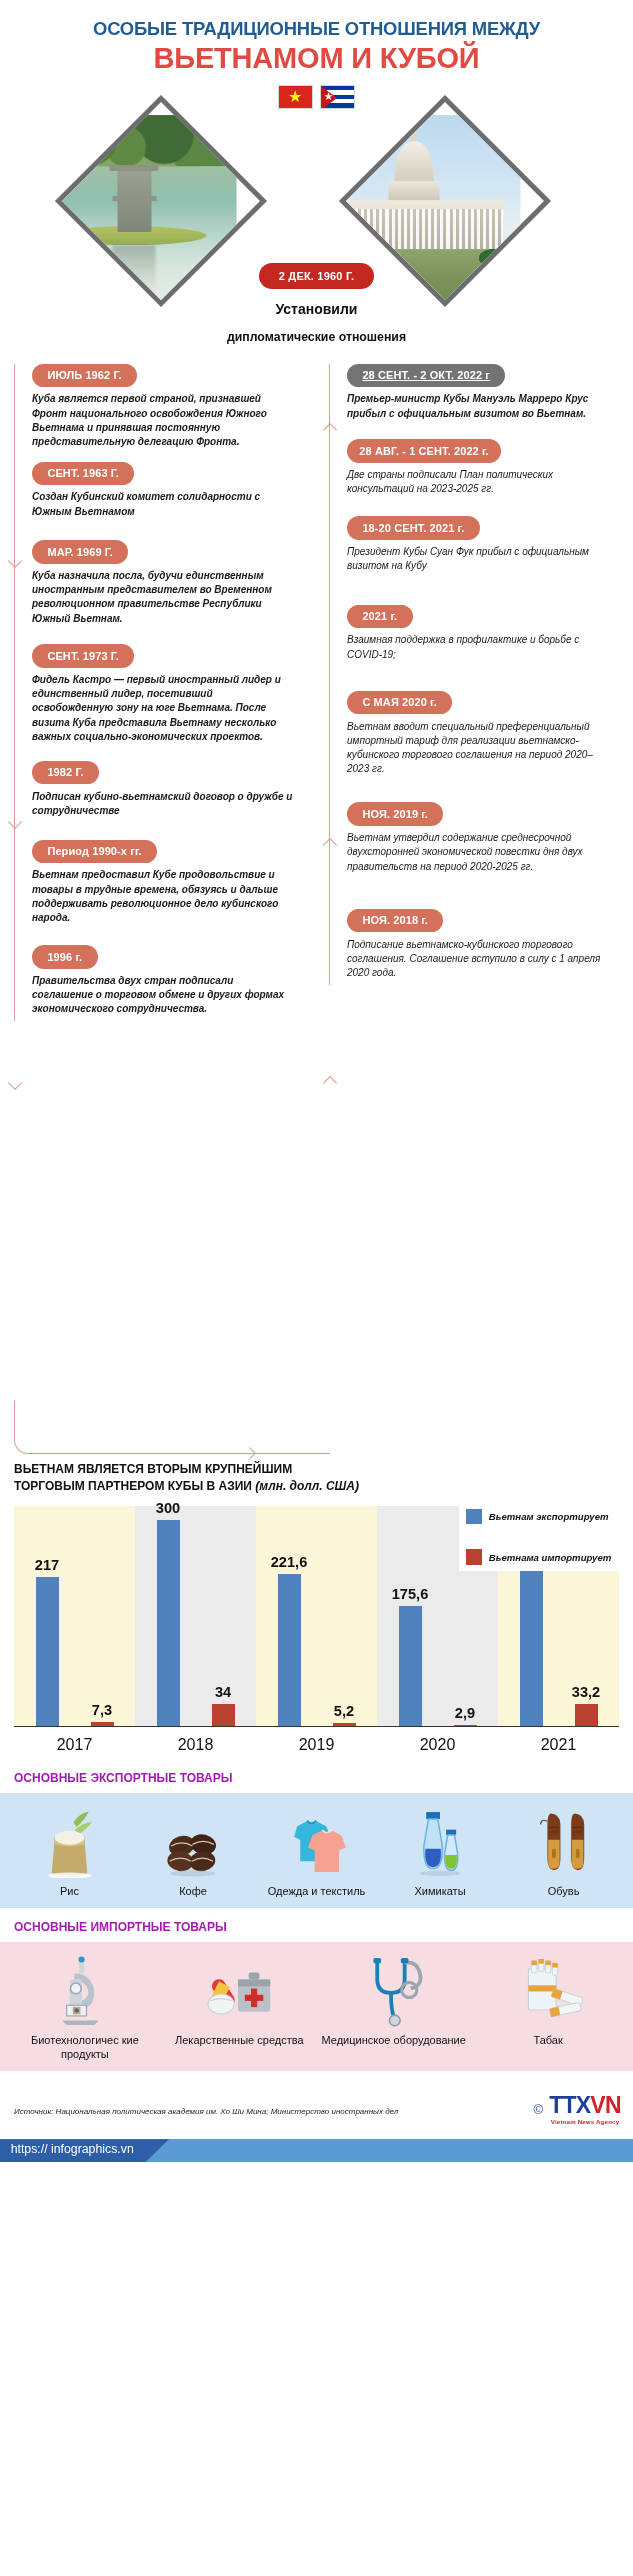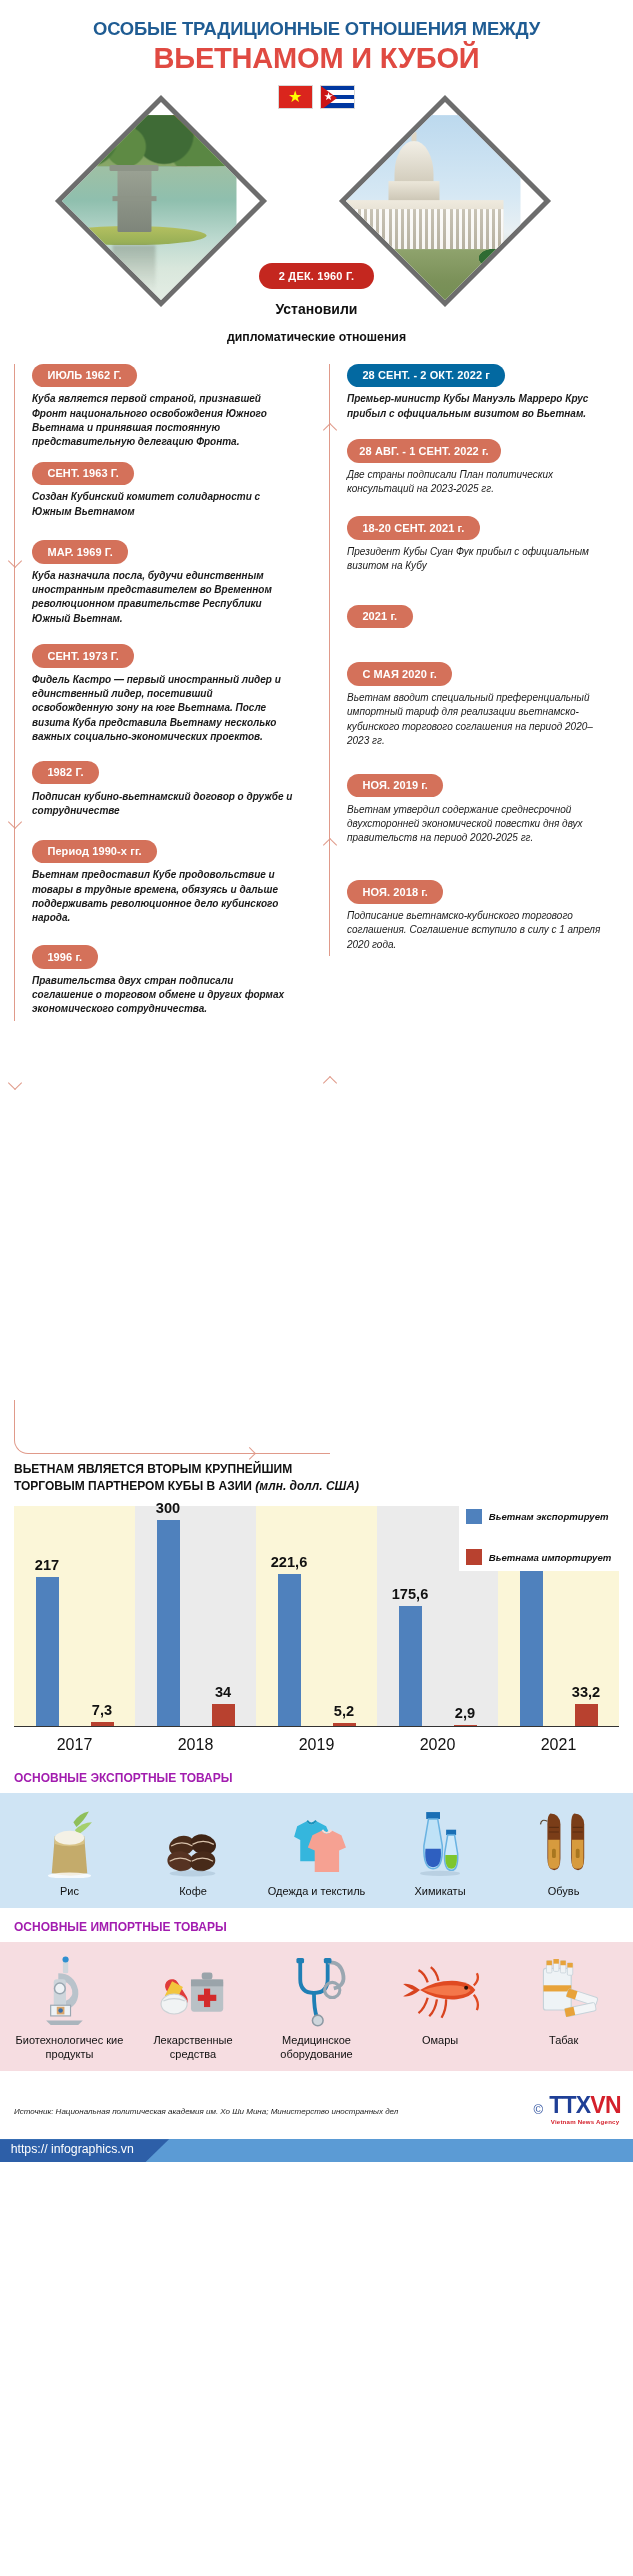--- a/index.html
+++ b/index.html
@@ -155,21 +155,21 @@
   .timeline { position: relative; margin-top: 20px; height: 1090px; }
   .col { position: absolute; top: 0; width: 284px; }
   .col-left  { left: 14px; border-left: 1.5px solid #e09a8a; padding-left: 0; }
   .col-right { left: 329px; border-left: 1.5px solid #e09a8a; }
   .tl-item { padding-left: 17px; margin-bottom: 4.6px; }
   .tl-pill {
     display:inline-block; color:#fff; font-weight:bold; font-size:11px;
     padding: 5.4px 15.4px; border-radius:14px; background:#d4715a;
     line-height:1.15; letter-spacing:0.1px; margin-bottom:5.4px;
   }
-  .tl-pill.dark { background:#0369a1; }
+  .tl-pill.dark { background:#737373;text-decoration:underline; }
   .tl-text {
     font-size:10px; line-height:1.42; font-style: italic; font-weight:bold;
     color:#1a1a1a; padding-right:3.1px;
   }
   .tl-text.reg { font-weight: normal; }
   .arrow-down, .arrow-up {
     position:absolute; left:-5.4px; width:10px; height:10px;
     border-right:1.5px solid #e09a8a; border-bottom:1.5px solid #e09a8a;
   }
   .arrow-down { transform: rotate(45deg); }
@@ -363,20 +363,21 @@
       <div class="tl-item" style="margin-top:18.4px;">
         <div class="tl-pill" style="padding:5.4px 12.3px;">28 АВГ. - 1 СЕНТ. 2022 г.</div>
         <div class="tl-text reg">Две страны подписали План политических консультаций на 2023-2025 гг.</div>
       </div>
       <div class="tl-item" style="margin-top:20px;">
         <div class="tl-pill">18-20 СЕНТ. 2021 г.</div>
         <div class="tl-text reg">Президент Кубы Суан Фук прибыл с официальным визитом на Кубу</div>
       </div>
       <div class="tl-item" style="margin-top:31px;">
         <div class="tl-pill">2021 г.</div>
+        <div class="tl-text reg">Взаимная поддержка в профилактике и борьбе с COVID-19;</div>
       </div>
       <div class="tl-item" style="margin-top:29px;">
         <div class="tl-pill">С МАЯ 2020 г.</div>
         <div class="tl-text reg">Вьетнам вводит специальный преференциальный импортный тариф для реализации вьетнамско-кубинского торгового соглашения на период 2020–2023 гг.</div>
       </div>
       <div class="tl-item" style="margin-top:26px;">
         <div class="tl-pill">НОЯ. 2019 г.</div>
         <div class="tl-text reg">Вьетнам утвердил содержание среднесрочной двухсторонней экономической повестки дня двух правительств на период 2020-2025 гг.</div>
       </div>
       <div class="tl-item" style="margin-top:35px;">
@@ -596,38 +597,20 @@
           <circle cx="62" cy="44" r="10" fill="none" stroke="#9aa7b1" stroke-width="4"></circle>
           <path d="M38 48 Q38 70 42 80" stroke="#1f7fb5" stroke-width="5" fill="none"></path>
           <circle cx="43" cy="84" r="7" fill="#cfd6dc" stroke="#8d99a3" stroke-width="2"></circle>
           <rect x="15" y="2" width="10" height="7" rx="2" fill="#1f7fb5"></rect>
           <rect x="51" y="2" width="10" height="7" rx="2" fill="#1f7fb5"></rect>
         </svg>
       </div>
       <div class="good-lab">Медицинское оборудование</div>
     </div>
 
-    <div class="good">
-      <div class="good-ico">
-        <svg width="80" height="63" viewBox="0 0 104 82">
-          <path d="M26 34 Q48 20 74 22 Q92 24 98 34 Q92 44 74 46 Q48 48 26 34 Z" fill="#e04a22"></path>
-          <path d="M30 34 Q52 26 74 28 Q88 30 92 34 Q88 40 74 41 Q52 43 30 34 Z" fill="#f4774a"></path>
-          <path d="M26 34 Q14 24 4 26 Q12 32 18 34 Q12 38 4 42 Q14 44 26 34 Z" fill="#d8431f"></path>
-          <path d="M96 28 Q104 20 100 12" stroke="#e04a22" stroke-width="3" fill="none"></path>
-          <path d="M96 40 Q104 50 100 60" stroke="#e04a22" stroke-width="3" fill="none"></path>
-          <circle cx="86" cy="31" r="2.6" fill="#2a1008"></circle>
-          <path d="M36 44 Q32 58 24 64" stroke="#d8431f" stroke-width="3" fill="none"></path>
-          <path d="M48 46 Q46 60 38 68" stroke="#d8431f" stroke-width="3" fill="none"></path>
-          <path d="M60 46 Q60 60 54 70" stroke="#d8431f" stroke-width="3" fill="none"></path>
-          <path d="M36 24 Q32 12 24 8" stroke="#d8431f" stroke-width="3" fill="none"></path>
-          <path d="M50 22 Q48 10 40 4" stroke="#d8431f" stroke-width="3" fill="none"></path>
-        </svg>
-      </div>
-      <div class="good-lab">Омары</div>
-    </div>
 
     <div class="good">
       <div class="good-ico">
         <svg width="71" height="68" viewBox="0 0 92 88">
           <rect x="20" y="12" width="36" height="54" rx="3" fill="#eef3f6" stroke="#c6d2d9" stroke-width="1.5"></rect>
           <rect x="20" y="34" width="36" height="8" fill="#e8a33a"></rect>
           <g fill="#f0f3f5" stroke="#c6d2d9" stroke-width="1">
             <rect x="24" y="2" width="7" height="16" rx="1.5"></rect>
             <rect x="33" y="0" width="7" height="16" rx="1.5"></rect>
             <rect x="42" y="2" width="7" height="16" rx="1.5"></rect>

